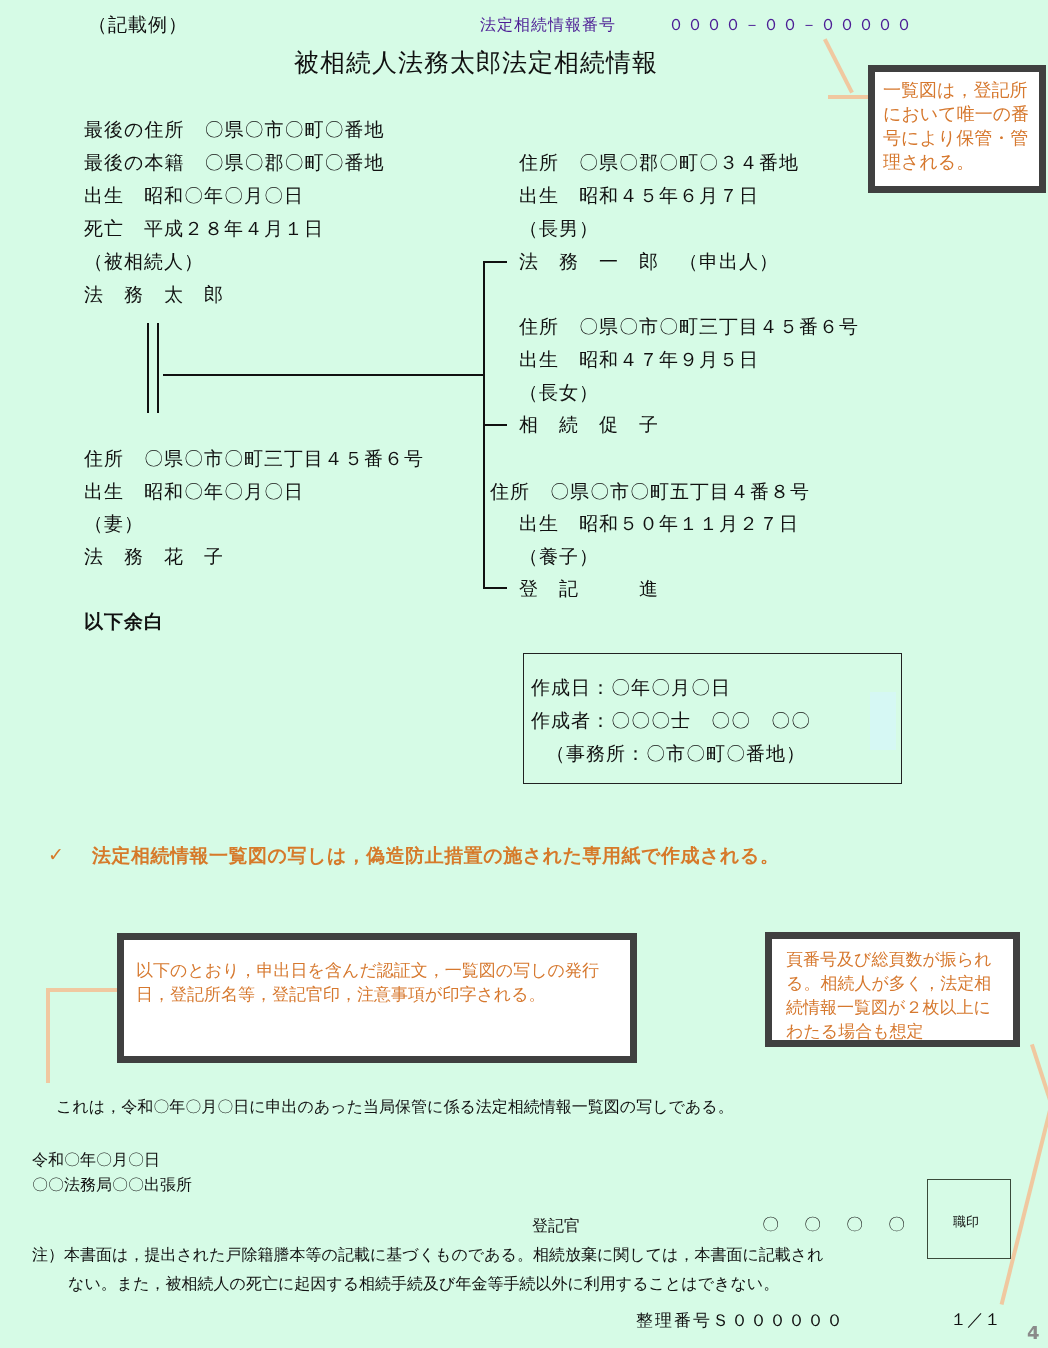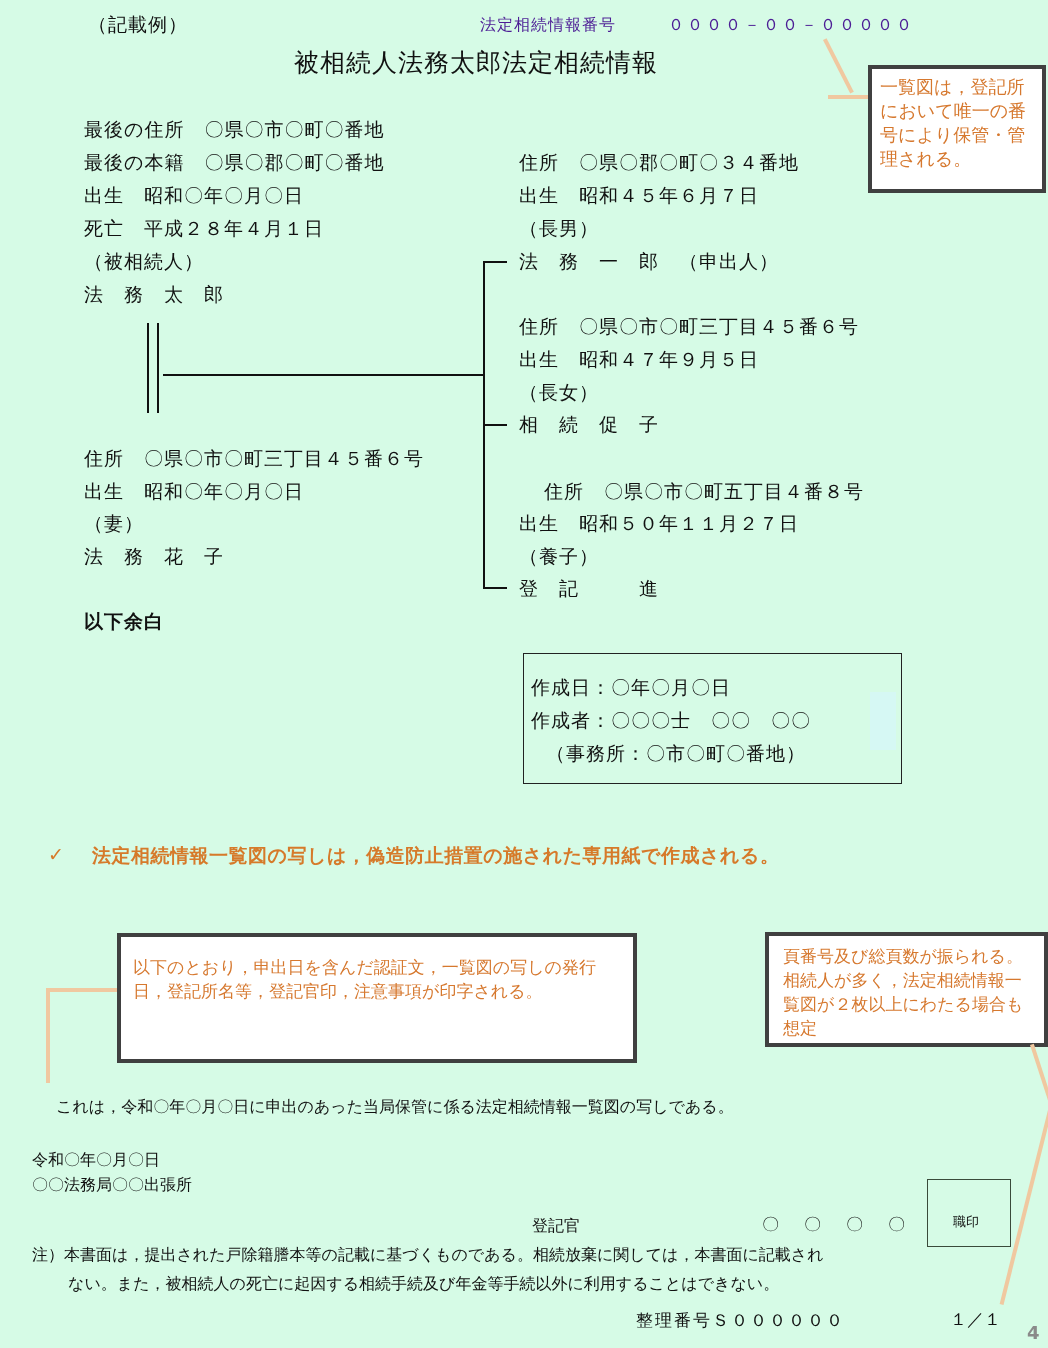--- a/index.html
+++ b/index.html
@@ -11,21 +11,21 @@
     color: #111;
   }
   .abs { position: absolute; white-space: nowrap; }
   .t { font-size: 19px; letter-spacing: 1px; line-height: 22px; }
   .serif { font-family: "DejaVu Serif", "Liberation Serif", serif; }
   .title { font-size: 25px; font-weight: normal; letter-spacing: 1px; }
   .num-hdr { font-size: 16px; color: #4c1d95; letter-spacing: 1px; }
   .line { position: absolute; background: #111; }
   .callout {
     position: absolute; background: #ffffff;
-    border: 4px solid #404040;
+    border: 7px solid #404040;
     color: #d6782e; font-size: 17px; line-height: 23px;
     padding: 6px 8px; box-sizing: border-box; white-space: normal;
   }
   .cline { position: absolute; background: #f0c8a0; transform-origin: 0 0; }
   .heading-orange { color: #d67a2a; font-weight: bold; font-size: 19px; letter-spacing: 0.5px; }
   .box {
     position: absolute; border: 1.5px solid #222; box-sizing: border-box;
   }
   .pgnum { color: #8a8a8a; font-weight: bold; font-size: 18px; }
 </style>
@@ -65,48 +65,48 @@
 <div class="abs t" style="left:519px;top:151px;">住所　〇県〇郡〇町〇３４番地</div>
 <div class="abs t" style="left:519px;top:184px;">出生　昭和４５年６月７日</div>
 <div class="abs t" style="left:519px;top:217px;">（長男）</div>
 <div class="abs t" style="left:519px;top:250px;">法　務　一　郎　（申出人）</div>
 
 <div class="abs t" style="left:519px;top:315px;">住所　〇県〇市〇町三丁目４５番６号</div>
 <div class="abs t" style="left:519px;top:348px;">出生　昭和４７年９月５日</div>
 <div class="abs t" style="left:519px;top:381px;">（長女）</div>
 <div class="abs t" style="left:519px;top:413px;">相　続　促　子</div>
 
-<div class="abs t" style="left:544px;top:480px;">住所　〇県〇市〇町五丁目４番８号</div>
+<div class="abs t" style="left:490px;top:480px;">住所　〇県〇市〇町五丁目４番８号</div>
 <div class="abs t" style="left:519px;top:512px;">出生　昭和５０年１１月２７日</div>
 <div class="abs t" style="left:519px;top:545px;">（養子）</div>
 <div class="abs t" style="left:519px;top:577px;">登　記　　　進</div>
 
 <div class="box" style="left:523px;top:653px;width:379px;height:131px;">
   <div style="position:absolute;left:346px;top:38px;width:26px;height:58px;background:#d6f8f4;"></div>
   <div class="abs t" style="left:7px;top:22px;">作成日：〇年〇月〇日</div>
   <div class="abs t" style="left:22px;top:88px;">（事務所：〇市〇町〇番地）</div>
   <div class="abs t" style="left:7px;top:55px;">作成者：〇〇〇士　〇〇　〇〇</div>
 </div>
 
 <div class="abs heading-orange" style="left:48px;top:843px;">✓</div>
 <div class="abs heading-orange" style="left:92px;top:843px;">法定相続情報一覧図の写しは，偽造防止措置の施された専用紙で作成される。</div>
 
 <div class="cline" style="left:46px;top:988px;width:4px;height:95px;"></div>
 <div class="cline" style="left:46px;top:988px;width:74px;height:4px;"></div>
 <div class="callout" style="left:117px;top:933px;width:520px;height:130px;padding:18px 10px 6px 12px;font-size:17px;line-height:24px;">以下のとおり，申出日を含んだ認証文，一覧図の写しの発行日，登記所名等，登記官印，注意事項が印字される。</div>
 
-<div class="callout" style="left:765px;top:932px;width:283px;height:115px;padding:8px 8px 20px 14px;font-size:17px;line-height:24px;">頁番号及び総頁数が振られる。相続人が多く，法定相続情報一覧図が２枚以上にわたる場合も想定</div>
+<div class="callout" style="left:765px;top:932px;width:255px;height:115px;padding:8px 8px 20px 14px;font-size:17px;line-height:24px;">頁番号及び総頁数が振られる。相続人が多く，法定相続情報一覧図が２枚以上にわたる場合も想定</div>
 <div class="cline" style="left:1030px;top:1045px;width:4px;height:70px;transform:rotate(-18deg);"></div>
 <div class="cline" style="left:1048px;top:1110px;width:4px;height:200px;transform:rotate(14deg);"></div>
 
 <div class="abs serif" style="left:56px;top:1097px;font-size:16px;">これは，令和〇年〇月〇日に申出のあった当局保管に係る法定相続情報一覧図の写しである。</div>
 <div class="abs serif" style="left:32px;top:1150px;font-size:16px;">令和〇年〇月〇日</div>
 <div class="abs serif" style="left:32px;top:1175px;font-size:16px;">〇〇法務局〇〇出張所</div>
 <div class="abs serif" style="left:532px;top:1216px;font-size:16px;">登記官</div>
 <div class="abs serif" style="left:762px;top:1213px;font-size:17px;letter-spacing:4px;">〇　〇　〇　〇</div>
-<div class="box" style="left:927px;top:1179px;width:84px;height:68px;border-color:#3a4a3a;text-align:center;">
+<div class="box" style="left:927px;top:1179px;width:84px;height:80px;border-color:#3a4a3a;text-align:center;">
   <div class="abs serif" style="left:25px;top:33px;font-size:13px;">職印</div>
 </div>
 <div class="abs serif" style="left:32px;top:1245px;font-size:16px;">注）本書面は，提出された戸除籍謄本等の記載に基づくものである。相続放棄に関しては，本書面に記載され</div>
 <div class="abs serif" style="left:68px;top:1274px;font-size:16px;">ない。また，被相続人の死亡に起因する相続手続及び年金等手続以外に利用することはできない。</div>
 <div class="abs serif" style="left:636px;top:1309px;font-size:17px;letter-spacing:2px;">整理番号Ｓ００００００</div>
 <div class="abs serif" style="left:950px;top:1308px;font-size:17px;">１／１</div>
 <div class="abs pgnum" style="left:1027px;top:1322px;">4</div>
 
 </body></html>

